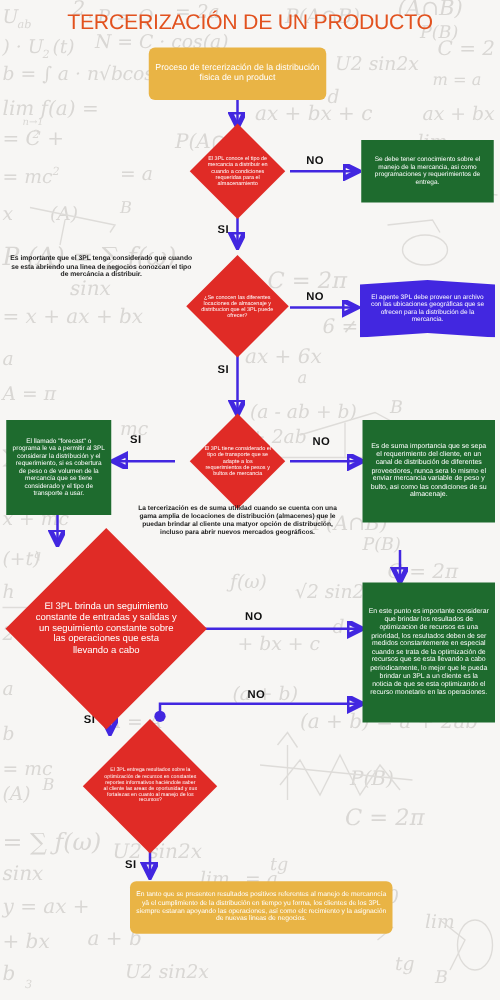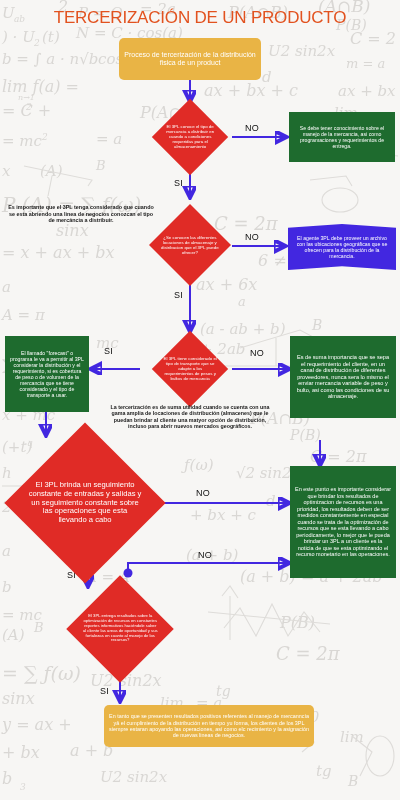--- a/index.html
+++ b/index.html
@@ -60,21 +60,21 @@
   }
 
   
   .note{
     position:absolute;
     color:#1a1a1a;font-weight:bold;text-align:center;line-height:1.22;
   }
 
   
   .alabel{
-    position:absolute;color:#111;font-weight:normal;
+    position:absolute;color:#111;font-weight:bold;
     font-size:9px;letter-spacing:0.3px;
   }
 
   
   #arrows{position:absolute;inset:0;width:400px;height:800px;}
   #arrows line,#arrows path{stroke:#4227e0;stroke-width:2;fill:none;}
   #arrows circle{fill:#4227e0;}
 
   
   .ribbon{

